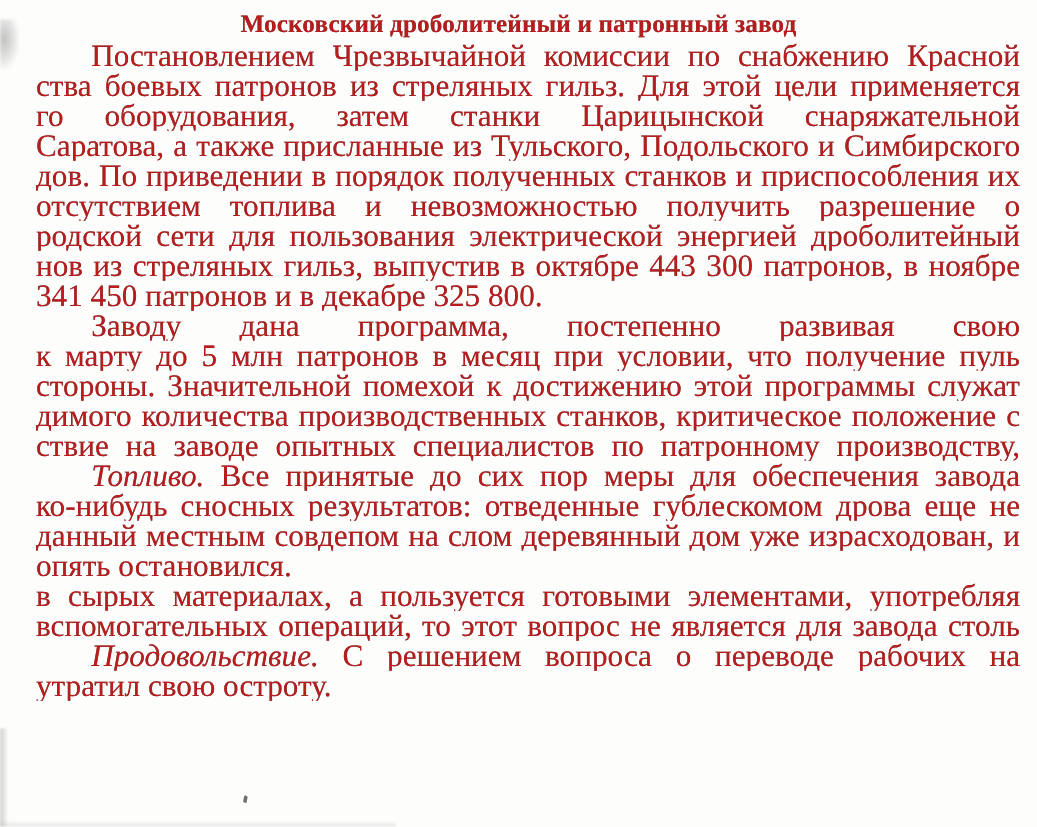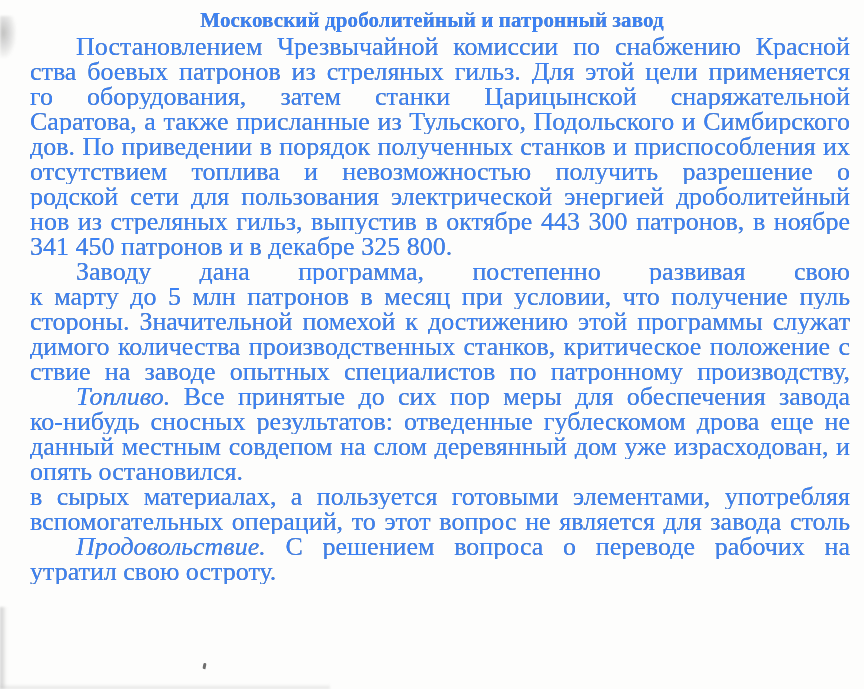--- a/index.html
+++ b/index.html
@@ -12,21 +12,21 @@
     overflow: hidden;
     background: #fdfdfc;
     font-family: "Liberation Serif", "DejaVu Serif", serif;
   }
   .page {
     position: relative;
     width: 864px;
     height: 689px;
     box-sizing: border-box;
     padding: 7px 14px 0 30px;
-    color: #3b82f6;
+    color: #b91c1c;
   }
   .scan-layer {
     filter: blur(0.24px);
     text-shadow: 0 0 0.55px rgba(10,10,10,0.6);
   }
   .title {
     font-size: 21px;
     font-weight: bold;
     text-align: center;
     line-height: 27px;

